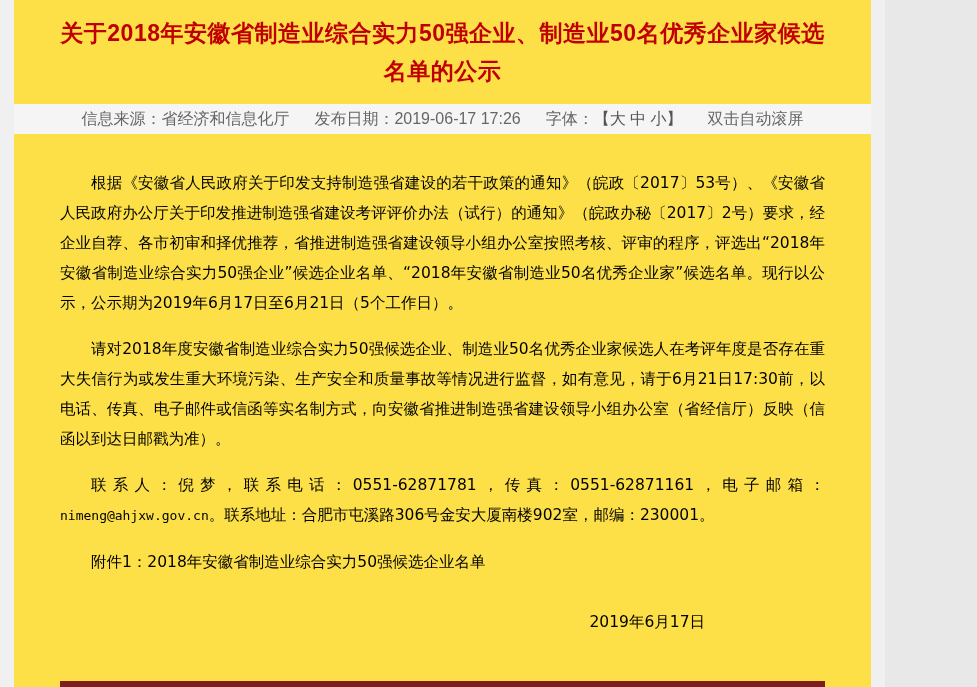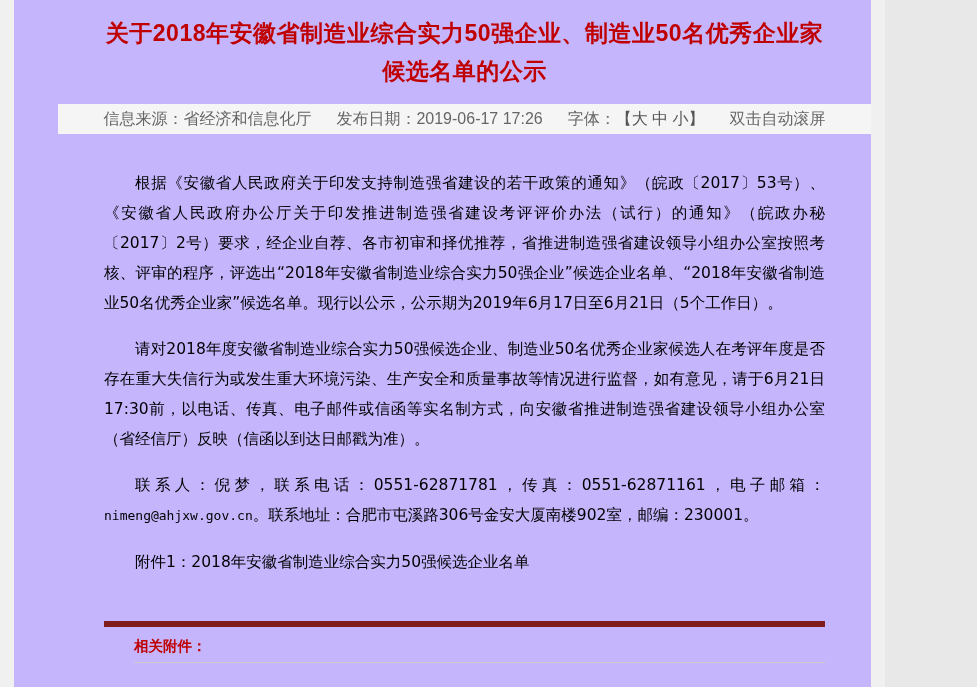--- a/index.html
+++ b/index.html
@@ -6,27 +6,26 @@
     margin: 0;
     padding: 0;
     background: #e8e8e8;
   }
   body {
     font-family: "Liberation Sans", sans-serif;
   }
   .page {
     width: 885px;
     height: 687px;
-    background: #c4b5fd;
+    background: #fde047;
     position: relative;
     overflow: hidden;
     box-sizing: border-box;
     border-left: 14px solid #f0f0f0;
     border-right: 14px solid #f0f0f0;
-    padding-left: 44px;
   }
   .content-wrap {
     width: 100%;
     height: 100%;
     box-sizing: border-box;
     padding: 0;
   }
   .doc-title {
     text-align: center;
     font-size: 23px;
@@ -123,20 +122,21 @@
 
     <div class="body-area">
       <p>根据《安徽省人民政府关于印发支持制造强省建设的若干政策的通知》（皖政〔2017〕53号）、《安徽省人民政府办公厅关于印发推进制造强省建设考评评价办法（试行）的通知》（皖政办秘〔2017〕2号）要求，经企业自荐、各市初审和择优推荐，省推进制造强省建设领导小组办公室按照考核、评审的程序，评选出“2018年安徽省制造业综合实力50强企业”候选企业名单、“2018年安徽省制造业50名优秀企业家”候选名单。现行以公示，公示期为2019年6月17日至6月21日（5个工作日）。</p>
       <p>请对2018年度安徽省制造业综合实力50强候选企业、制造业50名优秀企业家候选人在考评年度是否存在重大失信行为或发生重大环境污染、生产安全和质量事故等情况进行监督，如有意见，请于6月21日17:30前，以电话、传真、电子邮件或信函等实名制方式，向安徽省推进制造强省建设领导小组办公室（省经信厅）反映（信函以到达日邮戳为准）。</p>
       <p>
         <span>联系人：倪梦，联系电话：0551-62871781，传真：0551-62871161，电子邮箱：</span><span class="mono-inline">nimeng@ahjxw.gov.cn</span><span>。联系地址：合肥市屯溪路306号金安大厦南楼902室，邮编：230001。</span>
       </p>
       <p>附件1：2018年安徽省制造业综合实力50强候选企业名单</p>
 
       <div class="sign-block">
+        <div>2019年6月17日</div>
       </div>
     </div>
 
     <div class="attach-box">
       <div class="attach-title">相关附件：</div>
       <hr class="attach-hr">
 
     </div>
 
   </div>

